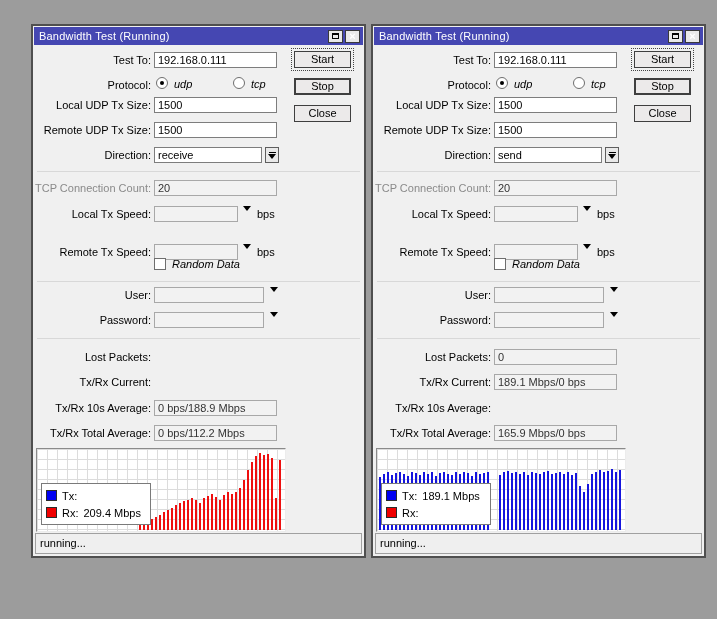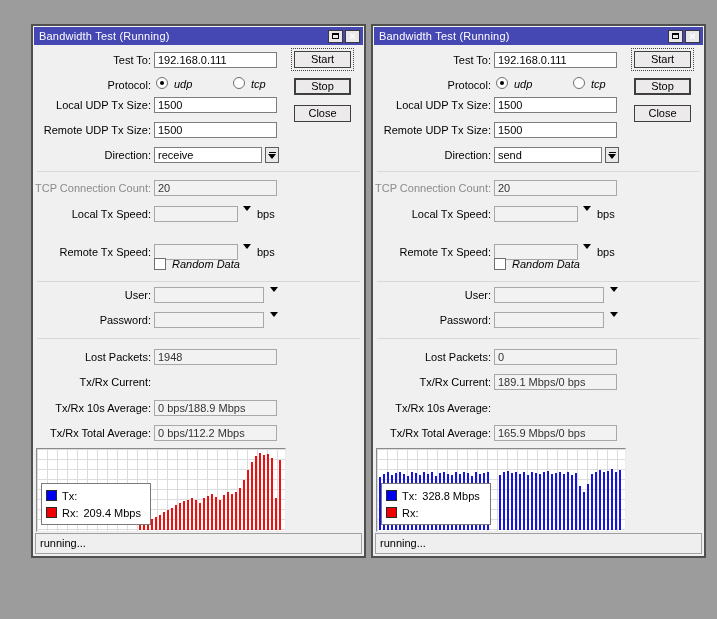--- a/index.html
+++ b/index.html
@@ -186,21 +186,20 @@
   <input class="tf tf-dis f-user r-user" readonly="" value="" style="">
   <span class="tri combo-arrow arr-user r-user"></span>
 
   <div class="row-label r-pass">Password:</div>
   <input class="tf tf-dis f-user r-pass" readonly="" value="" style="">
   <span class="tri combo-arrow arr-user r-pass"></span>
 
   <div class="sep r-sep3"></div>
 
   <div class="row-label r-lost">Lost Packets:</div>
-  <input class="tf tf-dis f-full r-lost" readonly="" value="1948" style="">
 
   <div class="row-label r-cur">Tx/Rx Current:</div>
 
   <div class="row-label r-avg10">Tx/Rx 10s Average:</div>
   <input class="tf tf-dis f-full r-avg10" readonly="" value="0 bps/188.9 Mbps" style="">
 
   <div class="row-label r-tot">Tx/Rx Total Average:</div>
   <input class="tf tf-dis f-full r-tot" readonly="" value="0 bps/112.2 Mbps" style="">
 
   <div class="btn btn-start" style="top:25px;">Start</div>
@@ -339,21 +338,21 @@
 
   <div class="btn btn-start" style="top:25px;">Start</div>
   <div class="btn btn-stop" style="top:52px;">Stop</div>
   <div class="btn" style="top:79px;">Close</div>
 
   <div class="chart">
     <div class="legend">
       <div class="leg-row">
         <span class="swatch" style="background:#0000f0;"></span>
         <span class="leg-txt">Tx:</span>
-        <span class="leg-val">328.8 Mbps</span>
+        <span class="leg-val">189.1 Mbps</span>
       </div>
       <div class="leg-row">
         <span class="swatch" style="background:#f00000;"></span>
         <span class="leg-txt">Rx:</span>
         <span class="leg-val"></span>
       </div>
     </div>
   <div class="cbar" style="left: 2px; height: 53px; background: rgb(21, 21, 221);"></div>
       <div class="cbar" style="left: 6px; height: 56px; background: rgb(21, 21, 221);"></div>
       <div class="cbar" style="left: 10px; height: 58px; background: rgb(21, 21, 221);"></div>

